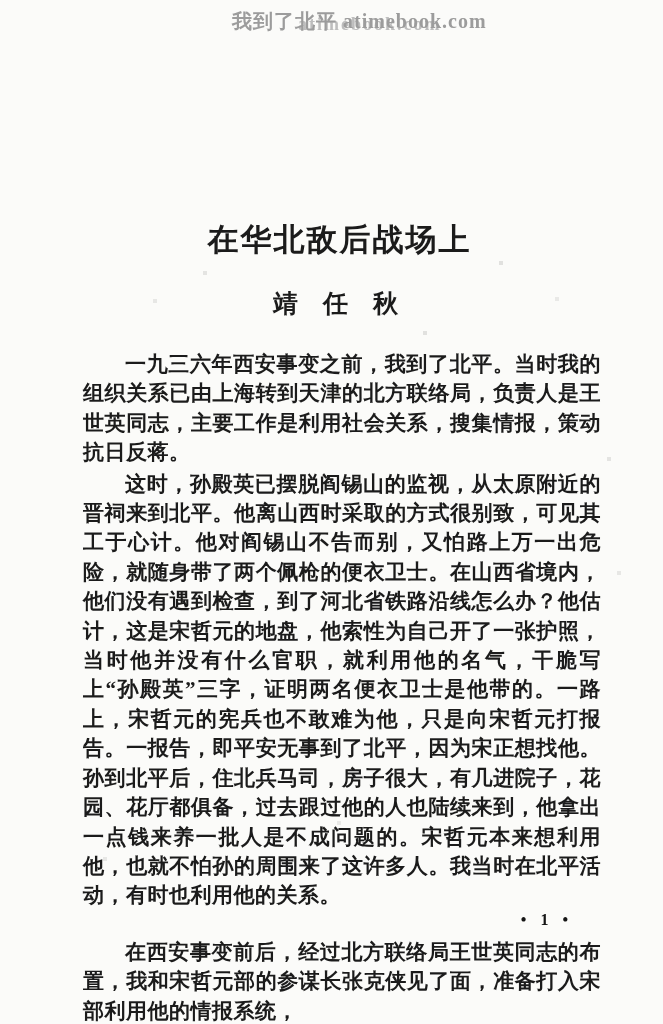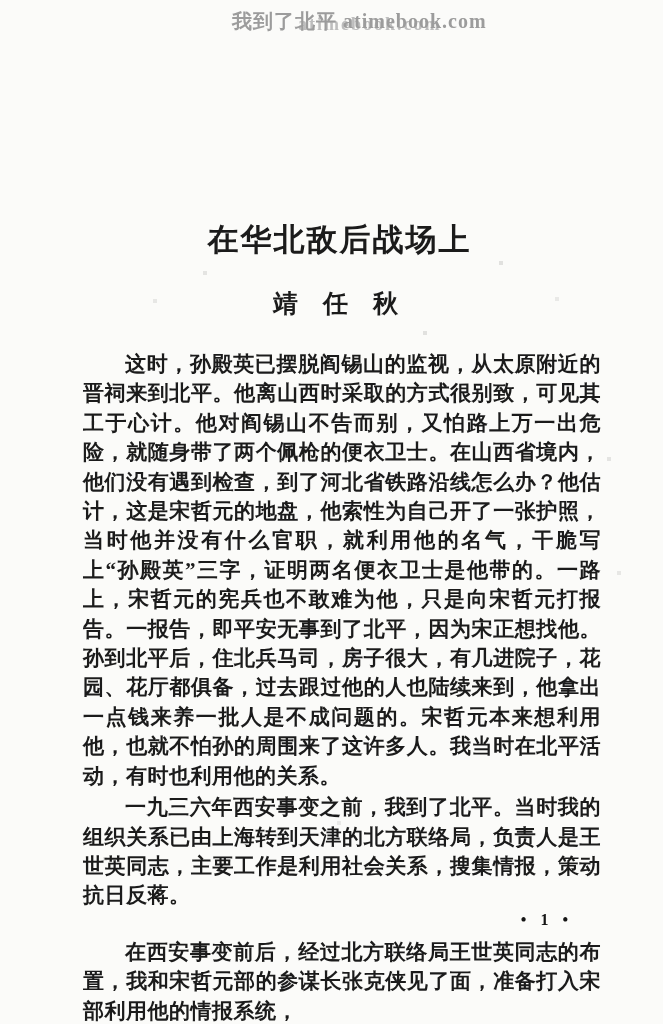--- a/index.html
+++ b/index.html
@@ -126,20 +126,20 @@
     <span class="wm-primary">我到了北平 atimebook.com</span>
   </div>
 
   <div class="speckles"></div>
 
   <h1 class="title">在华北敌后战场上</h1>
 
   <div class="author">靖　任　秋</div>
 
   <div class="body-text">
+    <p>一九三六年西安事变之前，我到了北平。当时我的组织关系已由上海转到天津的北方联络局，负责人是王世英同志，主要工作是利用社会关系，搜集情报，策动抗日反蒋。</p>
     <p>这时，孙殿英已摆脱阎锡山的监视，从太原附近的晋祠来到北平。他离山西时采取的方式很别致，可见其工于心计。他对阎锡山不告而别，又怕路上万一出危险，就随身带了两个佩枪的便衣卫士。在山西省境内，他们没有遇到检查，到了河北省铁路沿线怎么办？他估计，这是宋哲元的地盘，他索性为自己开了一张护照，当时他并没有什么官职，就利用他的名气，干脆写上“孙殿英”三字，证明两名便衣卫士是他带的。一路上，宋哲元的宪兵也不敢难为他，只是向宋哲元打报告。一报告，即平安无事到了北平，因为宋正想找他。孙到北平后，住北兵马司，房子很大，有几进院子，花园、花厅都俱备，过去跟过他的人也陆续来到，他拿出一点钱来养一批人是不成问题的。宋哲元本来想利用他，也就不怕孙的周围来了这许多人。我当时在北平活动，有时也利用他的关系。</p>
-    <p>一九三六年西安事变之前，我到了北平。当时我的组织关系已由上海转到天津的北方联络局，负责人是王世英同志，主要工作是利用社会关系，搜集情报，策动抗日反蒋。</p>
     <p class="p-last">在西安事变前后，经过北方联络局王世英同志的布置，我和宋哲元部的参谋长张克侠见了面，准备打入宋部利用他的情报系统，</p>
   </div>
 
   <div class="page-number">• 1 •</div>
 
 </div>
 
 </body></html>

